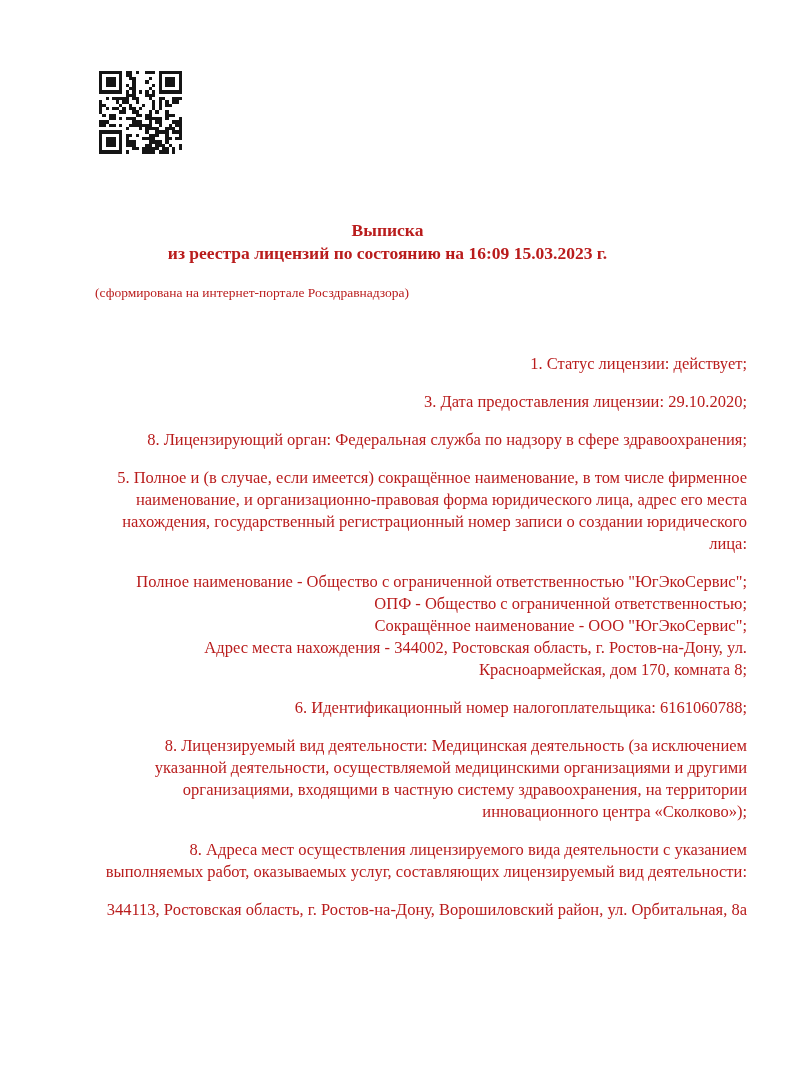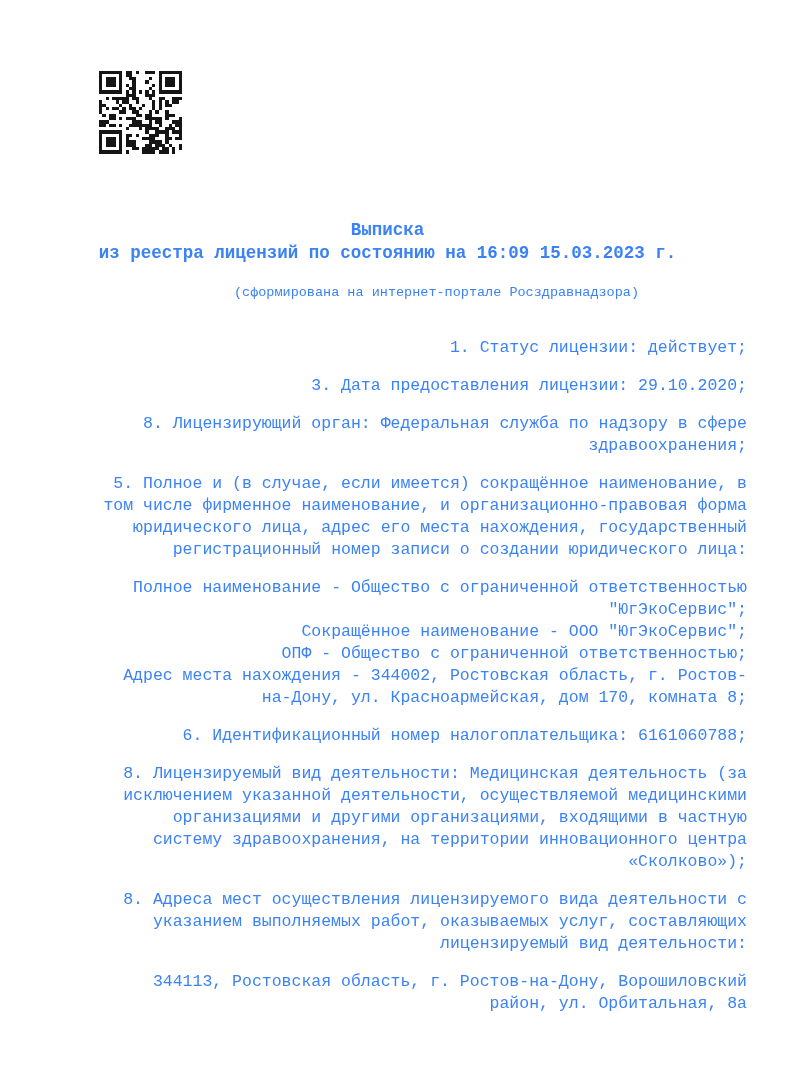--- a/index.html
+++ b/index.html
@@ -10,22 +10,22 @@
   body {
     width: 812px;
     height: 1080px;
     overflow: hidden;
   }
   .page {
     position: relative;
     width: 812px;
     height: 1080px;
     background: #ffffff;
-    font-family: Liberation Mono, monospace;
-    color: #3b82f6;
+    font-family: Liberation Serif, serif;
+    color: #b91c1c;
   }
   .qr {
     position: absolute;
     left: 99px;
     top: 70px;
     width: 83px;
     height: 84px;
   }
   .qr svg {
     display: block;
@@ -40,23 +40,23 @@
   }
   .title {
     width: 585px;
     text-align: center;
     font-weight: bold;
     font-size: 17.5px;
     line-height: 23px;
   }
   .subtitle {
     margin-top: 19px;
-    margin-bottom: 36px;
+    margin-bottom: 52px;
     width: 683px;
-    text-align: center;
+    text-align: left;
     font-size: 13.5px;
     line-height: 17px;
   }
   .para {
     width: 652px;
     margin: 0 0 16px 0;
     font-size: 16.5px;
     line-height: 22px;
     text-align: right;
   }
@@ -389,22 +389,22 @@
 
 
     <p class="para">3. Дата предоставления лицензии: 29.10.2020;</p>
 
     <p class="para">8. Лицензирующий орган: Федеральная служба по надзору в сфере здравоохранения;</p>
 
     <p class="para">5. Полное и (в случае, если имеется) сокращённое наименование, в том числе фирменное наименование, и организационно-правовая форма юридического лица, адрес его места нахождения, государственный регистрационный номер записи о создании юридического лица:</p>
 
     <div class="para">
       <div>Полное наименование - Общество с ограниченной ответственностью "ЮгЭкоСервис";</div>
+      <div>ОПФ - Общество с ограниченной ответственностью;</div>
       <div>Сокращённое наименование - ООО "ЮгЭкоСервис";</div>
-      <div>ОПФ - Общество с ограниченной ответственностью;</div>
       <div>Адрес места нахождения - 344002, Ростовская область, г. Ростов-на-Дону, ул. Красноармейская, дом 170, комната 8;</div>
     </div>
 
     <p class="para">6. Идентификационный номер налогоплательщика: 6161060788;</p>
 
     <p class="para">8. Лицензируемый вид деятельности: Медицинская деятельность (за исключением указанной деятельности, осуществляемой медицинскими организациями и другими организациями, входящими в частную систему здравоохранения, на территории инновационного центра «Сколково»);</p>
 
     <p class="para">8. Адреса мест осуществления лицензируемого вида деятельности с указанием выполняемых работ, оказываемых услуг, составляющих лицензируемый вид деятельности:</p>
 
     <p class="para">344113, Ростовская область, г. Ростов-на-Дону, Ворошиловский район, ул. Орбитальная, 8а</p>

